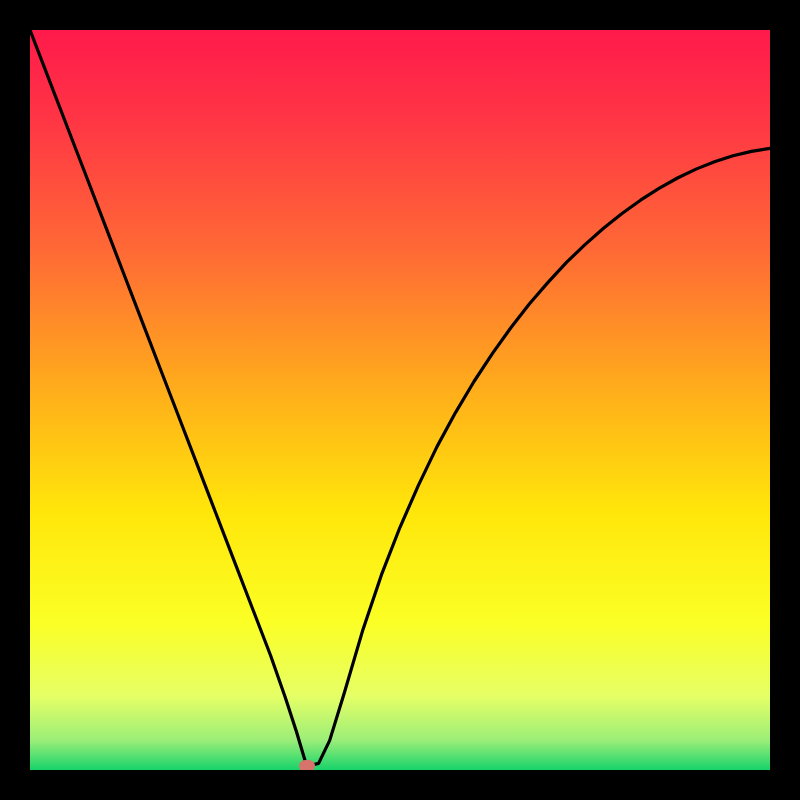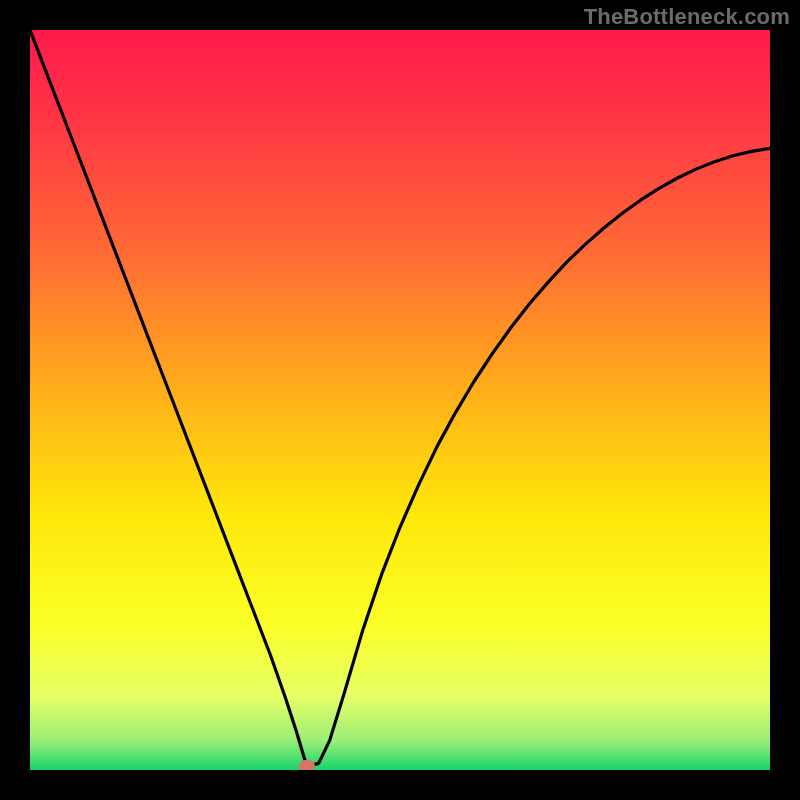--- a/index.html
+++ b/index.html
@@ -77,14 +77,13 @@
             <stop offset="100.00%" stop-color="#17d36b"></stop>
           </linearGradient>
       </defs>
       <rect x="0" y="0" width="740" height="740" fill="url(#bg)"></rect>
     </svg>
     <svg class="curve" viewBox="0 0 740 740" preserveAspectRatio="none">
       <path id="curve-path" d="M0.00 0.00 L18.50 48.10 L37.00 96.20 L55.50 144.30 L74.00 192.40 L92.50 240.50 L111.00 288.60 L129.50 336.70 L148.00 384.80 L166.50 432.90 L185.00 481.00 L203.50 529.10 L222.00 577.20 L240.50 625.30 L255.30 667.48 L266.40 701.52 L276.76 736.30 L288.60 733.34 L299.70 710.40 L314.50 662.30 L333.00 599.40 L351.50 544.64 L370.00 497.28 L388.50 455.10 L407.00 416.62 L425.50 382.58 L444.00 351.50 L462.50 323.38 L481.00 297.48 L499.50 273.80 L518.00 252.34 L536.50 232.36 L555.00 214.60 L573.50 198.32 L592.00 183.52 L610.50 170.20 L629.00 158.36 L647.50 148.00 L666.00 139.12 L684.50 131.72 L703.00 125.80 L721.50 121.36 L740.00 118.40" fill="none" stroke="#000" stroke-width="3.2" stroke-linejoin="round" stroke-linecap="round"></path>
     </svg>
     <div class="marker" id="marker" style="background: rgb(214, 116, 108); left: 276.76px; top: 736.3px;"></div>
   </div>
-  <div class="watermark">TheBottleneck.com</div>
 </div>
 
 </body></html>

